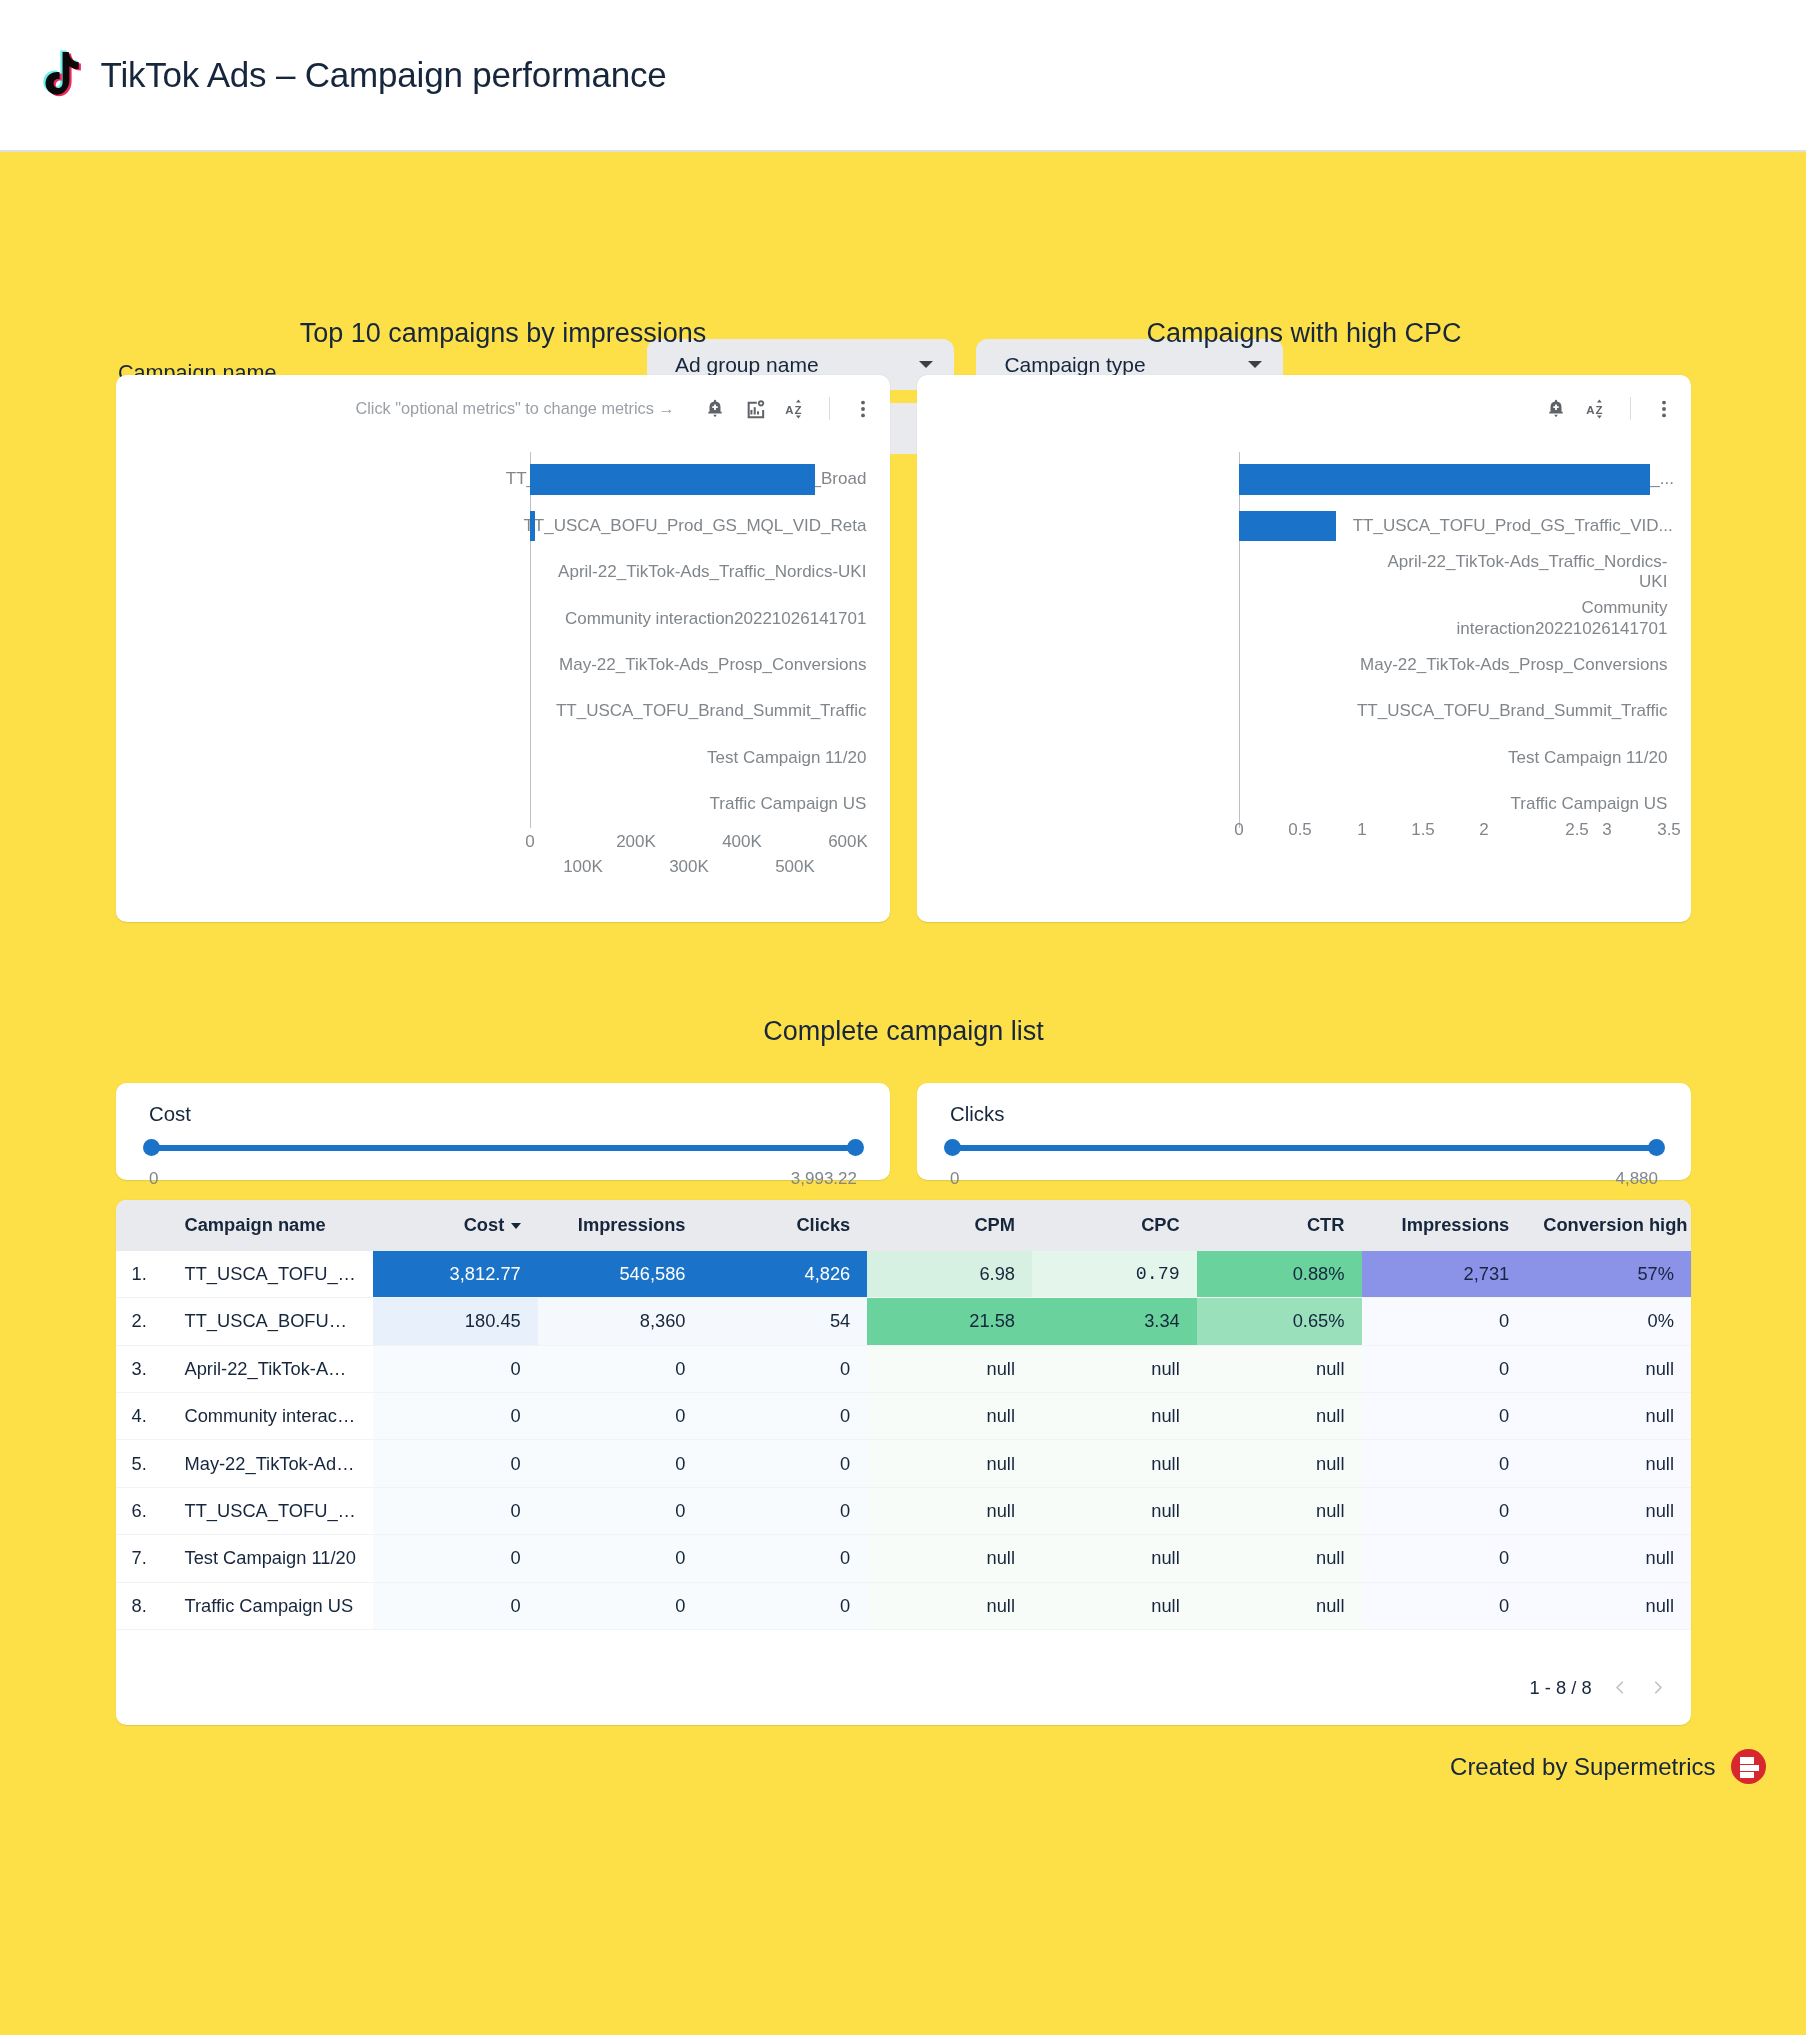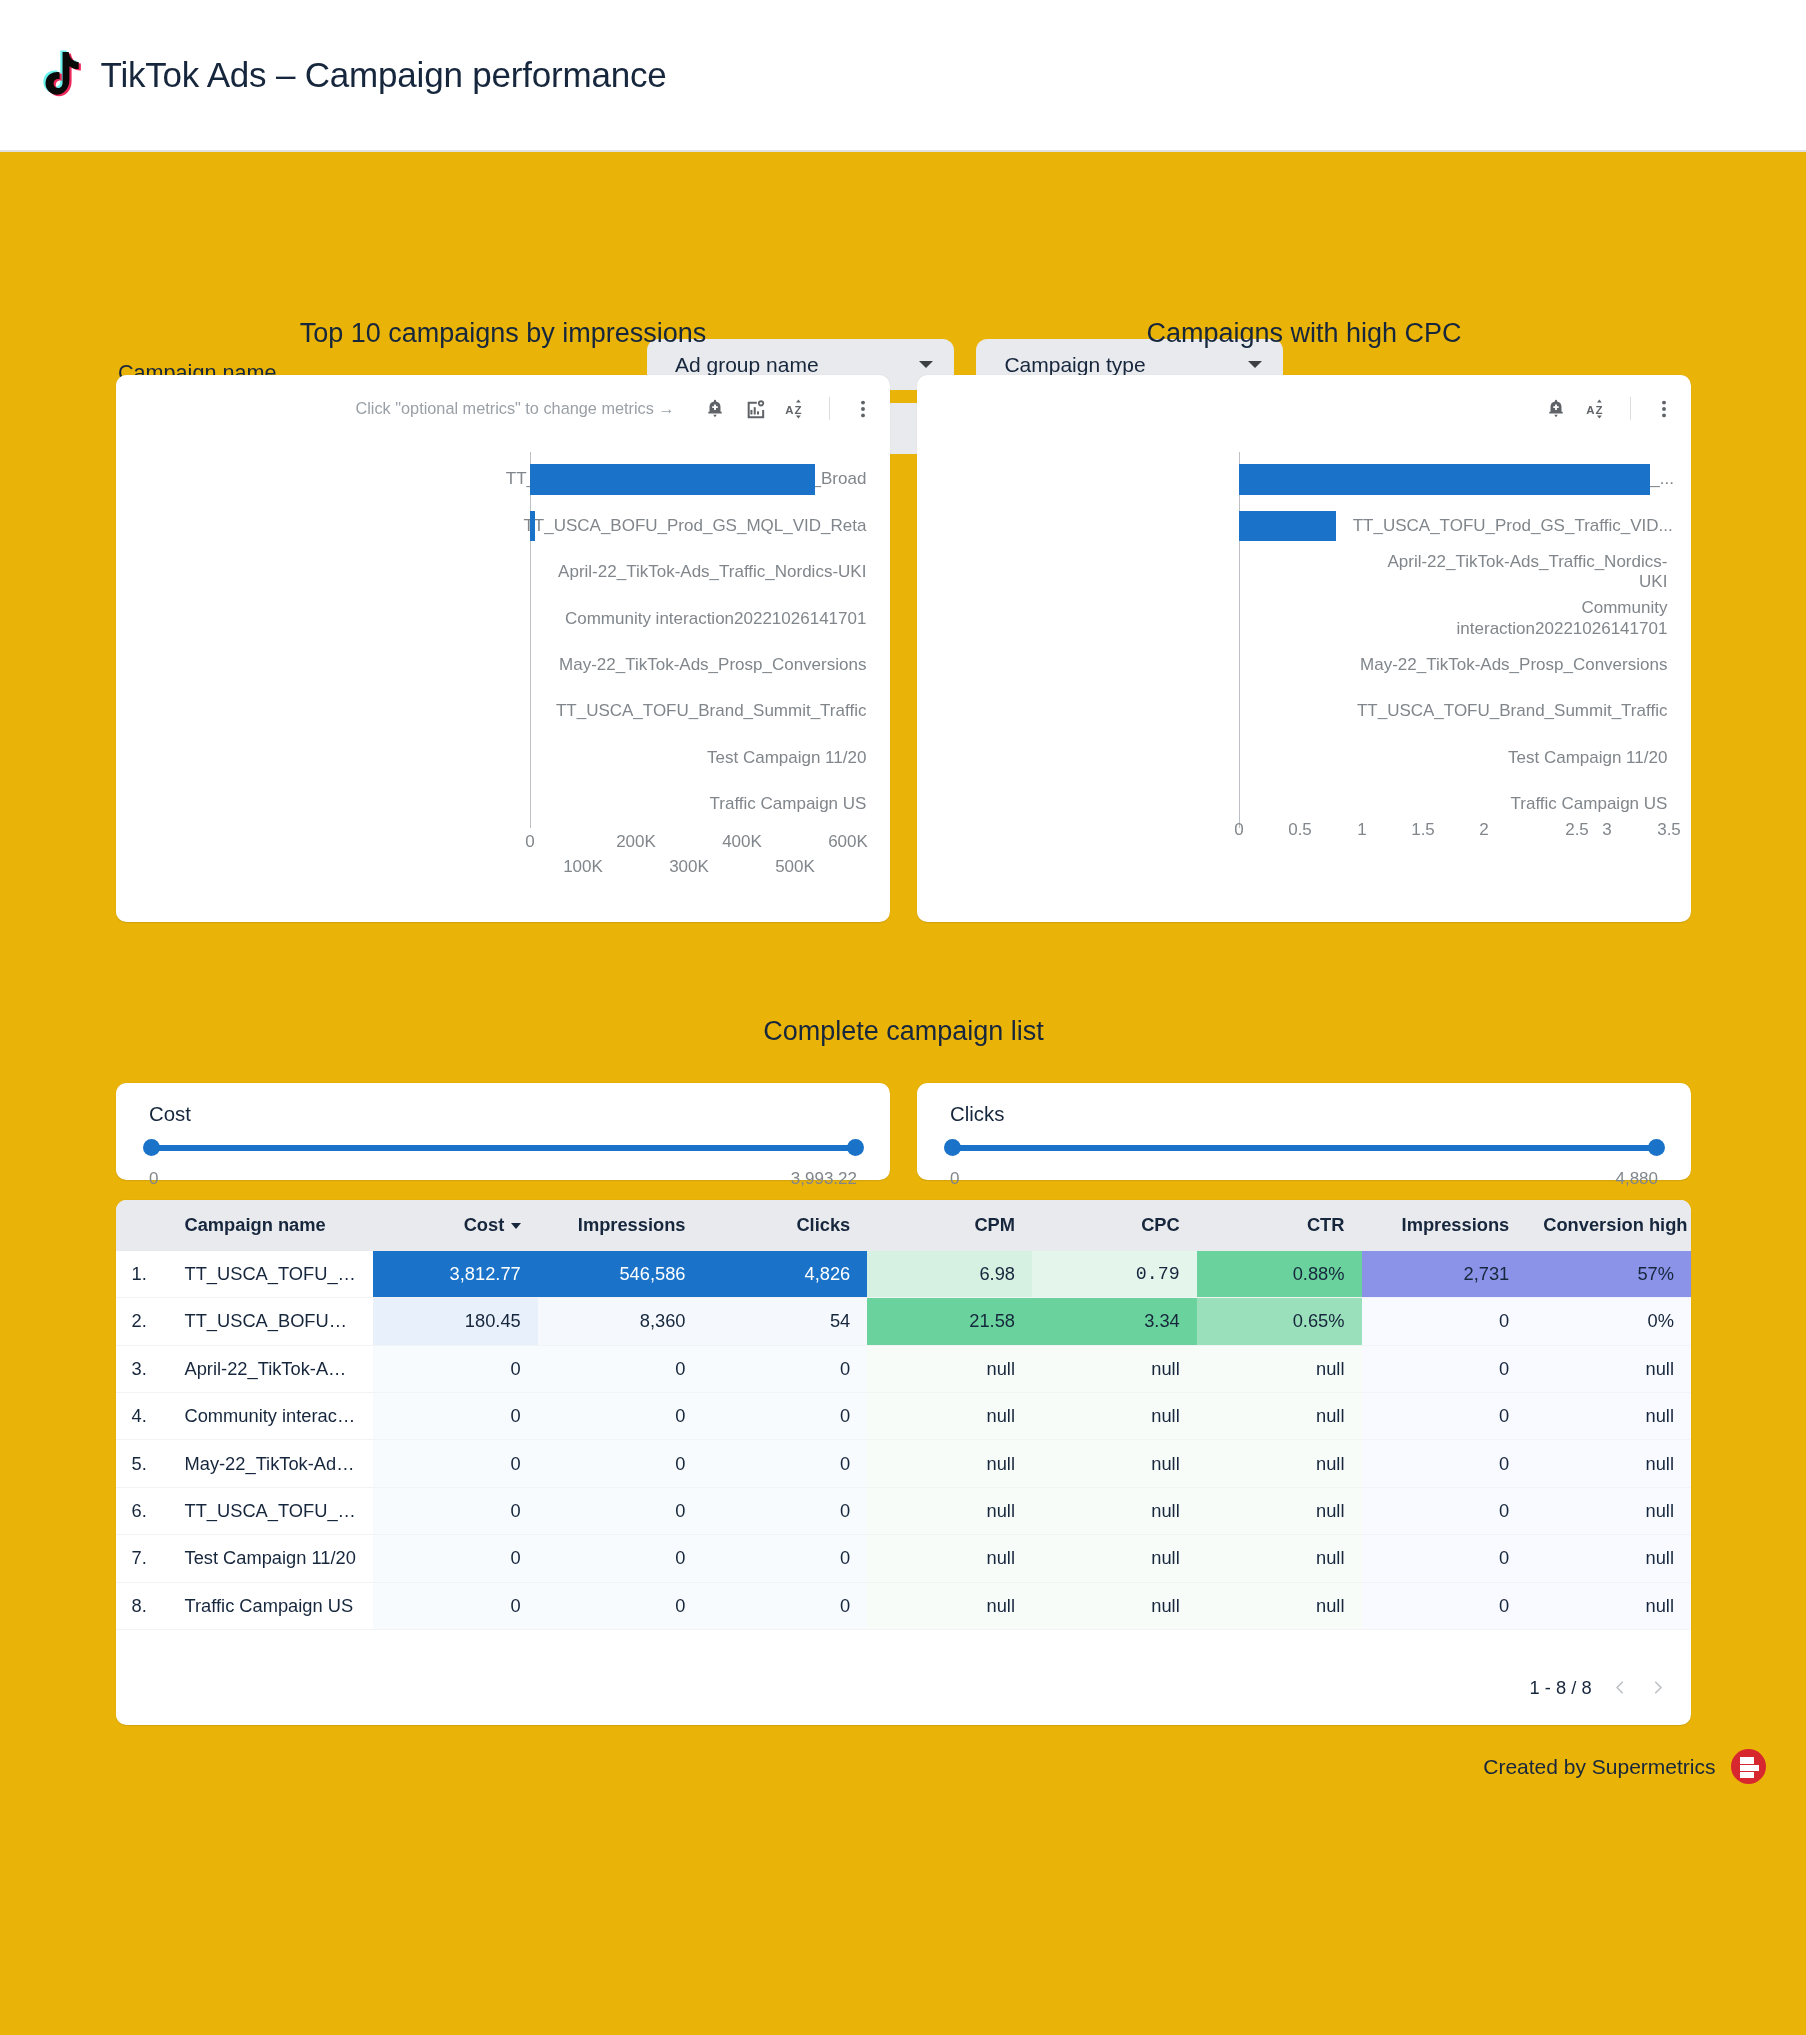--- a/index.html
+++ b/index.html
@@ -2,21 +2,21 @@
 <html style="font-size:6.5px"><head>
 <meta charset="utf-8">
 <style>
   * { box-sizing: border-box; margin: 0; padding: 0; }
   html, body {
     width: 1807px;
     background: #f1f3f4;
     font-family: "Liberation Sans", sans-serif;
     -webkit-font-smoothing: antialiased;
   }
-  .page { width: 1807px; min-height: 2035px; position: relative; background: #eab308; }
+  .page { width: 1807px; min-height: 2035px; position: relative; background: #fde047; }
 
   
   .header {
     height: 152px;
     background: #ffffff;
     border-bottom: 2px solid #e0e0e0;
     display: flex;
     align-items: center;
     padding: 0 41px 0 37px;
     position: relative;
@@ -190,21 +190,21 @@
   .total-row td.name { font-weight: 700; }
   .pagination { display: flex; align-items: center; justify-content: flex-end; gap: 19.5px; padding: 9px 24.4px 14px 0; }
   .page-info { font-size: 18.3px; color: #16263c; }
   .chev { width: 18px; height: 25px; cursor: pointer; }
 
   
   .footer {
     display: flex; align-items: center; justify-content: flex-end; gap: 15.5px;
     padding: 24.4px 41px 26px 0;
   }
-  .footer-text { font-size: 21px; color: #16263c; }
+  .footer-text { font-size: 24px; color: #16263c; }
   .sm-logo { width: 35px; height: 35px; border-radius: 50%; background: #d7282f; position: relative; }
   .sm-logo i { position: absolute; background: #ffffff; display: block; }
   .sm-logo i.b1 { left: 9px; top: 8.1px; width: 14px; height: 6.1px; }
   .sm-logo i.b2 { left: 9px; top: 16px; width: 19px; height: 6.1px; }
   .sm-logo i.b3 { left: 9px; top: 23px; width: 14px; height: 5.7px; }
 </style>
 </head>
 <body>
 
 <div class="page">

